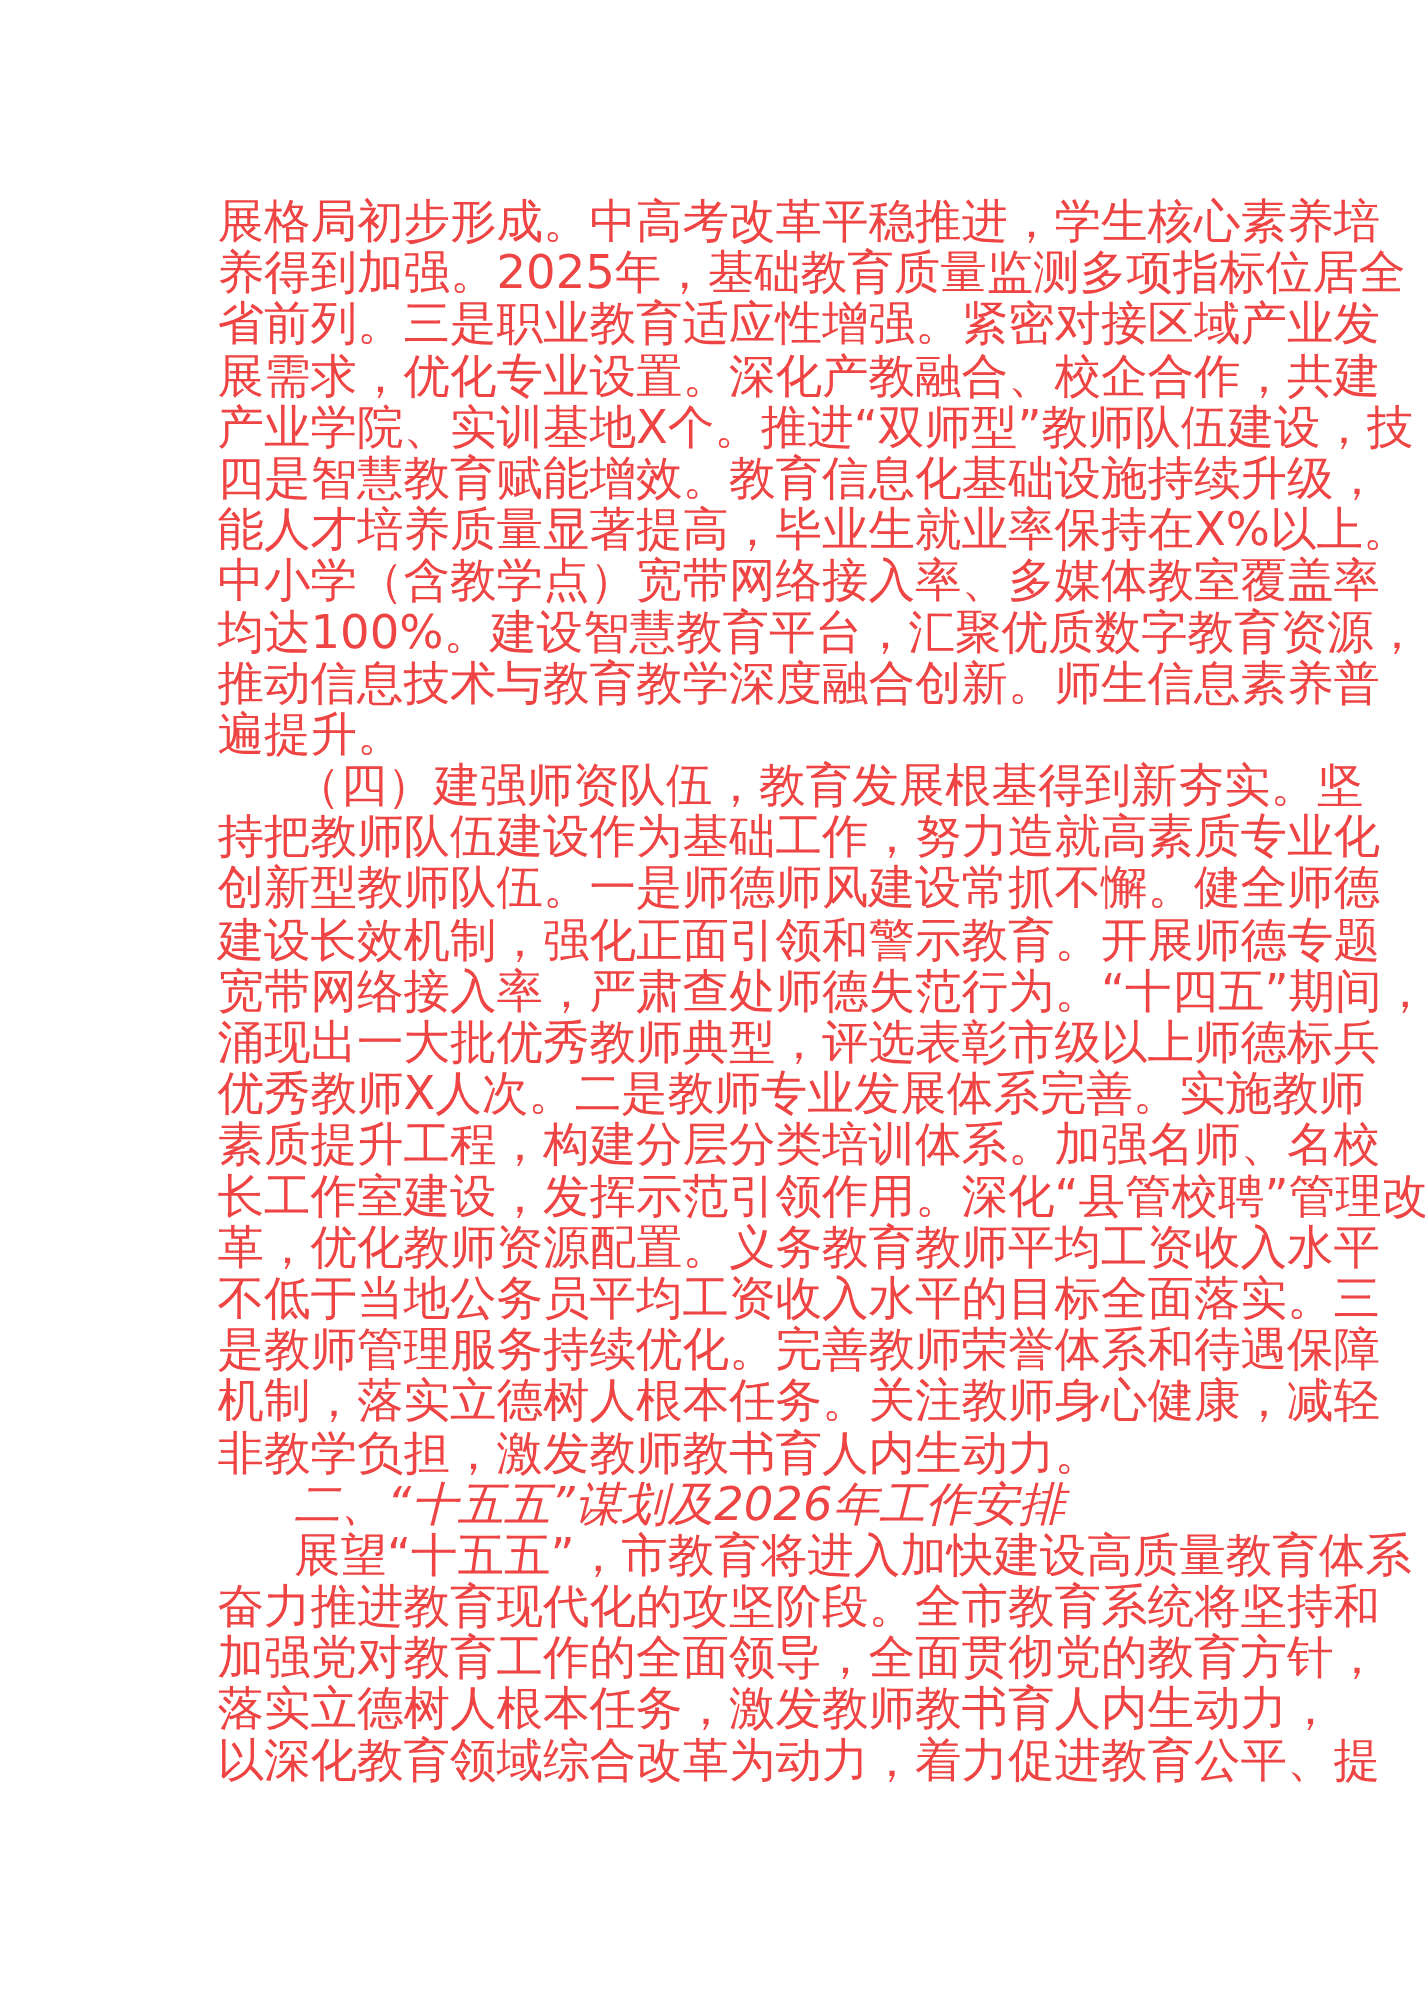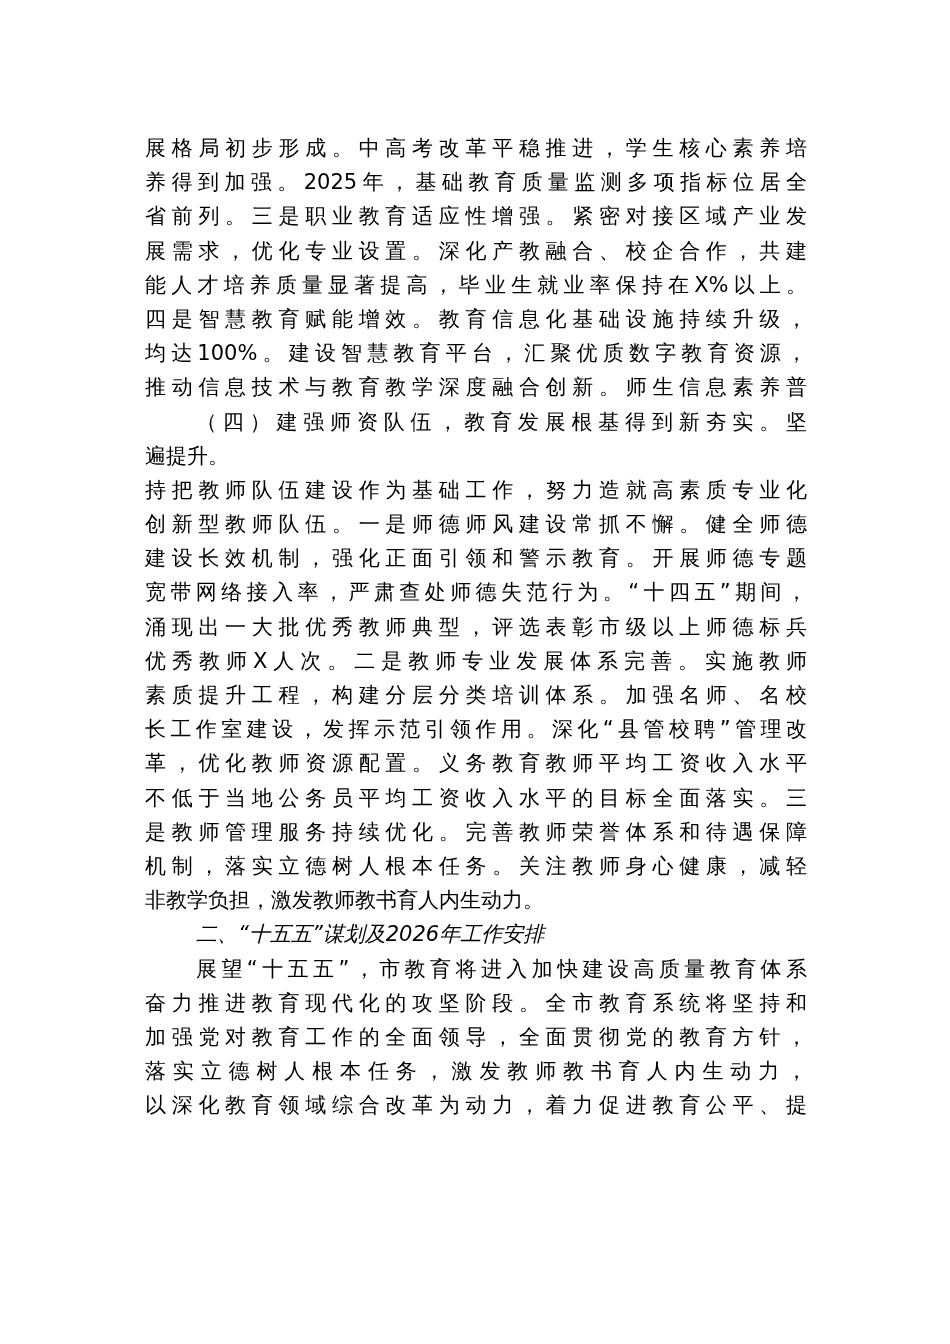--- a/index.html
+++ b/index.html
@@ -3,23 +3,23 @@
 <meta charset="utf-8">
 <style>
   html, body { margin: 0; padding: 0; background: #ffffff; }
   body { width: 950px; height: 1344px; position: relative; overflow: hidden; }
   .page {
     position: absolute;
     left: 145px;
     top: 131px;
     width: 662px;
     font-family: "DejaVu Sans", sans-serif;
-    font-size: 21px;
+    font-size: 31px;
     line-height: 34.2px;
-    color: #000000;
+    color: #ef4444;
   }
   .line {
     display: block;
     white-space: nowrap;
     height: 34.2px;
     text-align: justify;
     text-align-last: justify;
     overflow: visible;
   }
   .line.last { text-align-last: left; }
@@ -27,26 +27,28 @@
   .heading { padding-left: 51px; text-align-last: left; font-style: italic; }
 </style>
 </head>
 <body>
 
 <div class="page">
   <span class="line">展格局初步形成。中高考改革平稳推进，学生核心素养培</span>
   <span class="line">养得到加强。2025年，基础教育质量监测多项指标位居全</span>
   <span class="line">省前列。三是职业教育适应性增强。紧密对接区域产业发</span>
   <span class="line">展需求，优化专业设置。深化产教融合、校企合作，共建</span>
+  <span class="line">产业学院、实训基地X个。推进“双师型”教师队伍建设，技</span>
+  <span class="line">四是智慧教育赋能增效。教育信息化基础设施持续升级，</span>
   <span class="line">能人才培养质量显著提高，毕业生就业率保持在X%以上。</span>
-  <span class="line">四是智慧教育赋能增效。教育信息化基础设施持续升级，</span>
+  <span class="line">中小学（含教学点）宽带网络接入率、多媒体教室覆盖率</span>
   <span class="line">均达100%。建设智慧教育平台，汇聚优质数字教育资源，</span>
   <span class="line">推动信息技术与教育教学深度融合创新。师生信息素养普</span>
+  <span class="line last">遍提升。</span>
   <span class="line indent">（四）建强师资队伍，教育发展根基得到新夯实。坚</span>
-  <span class="line last">遍提升。</span>
   <span class="line">持把教师队伍建设作为基础工作，努力造就高素质专业化</span>
   <span class="line">创新型教师队伍。一是师德师风建设常抓不懈。健全师德</span>
   <span class="line">建设长效机制，强化正面引领和警示教育。开展师德专题</span>
   <span class="line">宽带网络接入率，严肃查处师德失范行为。“十四五”期间，</span>
   <span class="line">涌现出一大批优秀教师典型，评选表彰市级以上师德标兵</span>
   <span class="line">优秀教师X人次。二是教师专业发展体系完善。实施教师</span>
   <span class="line">素质提升工程，构建分层分类培训体系。加强名师、名校</span>
   <span class="line">长工作室建设，发挥示范引领作用。深化“县管校聘”管理改</span>
   <span class="line">革，优化教师资源配置。义务教育教师平均工资收入水平</span>
   <span class="line">不低于当地公务员平均工资收入水平的目标全面落实。三</span>

